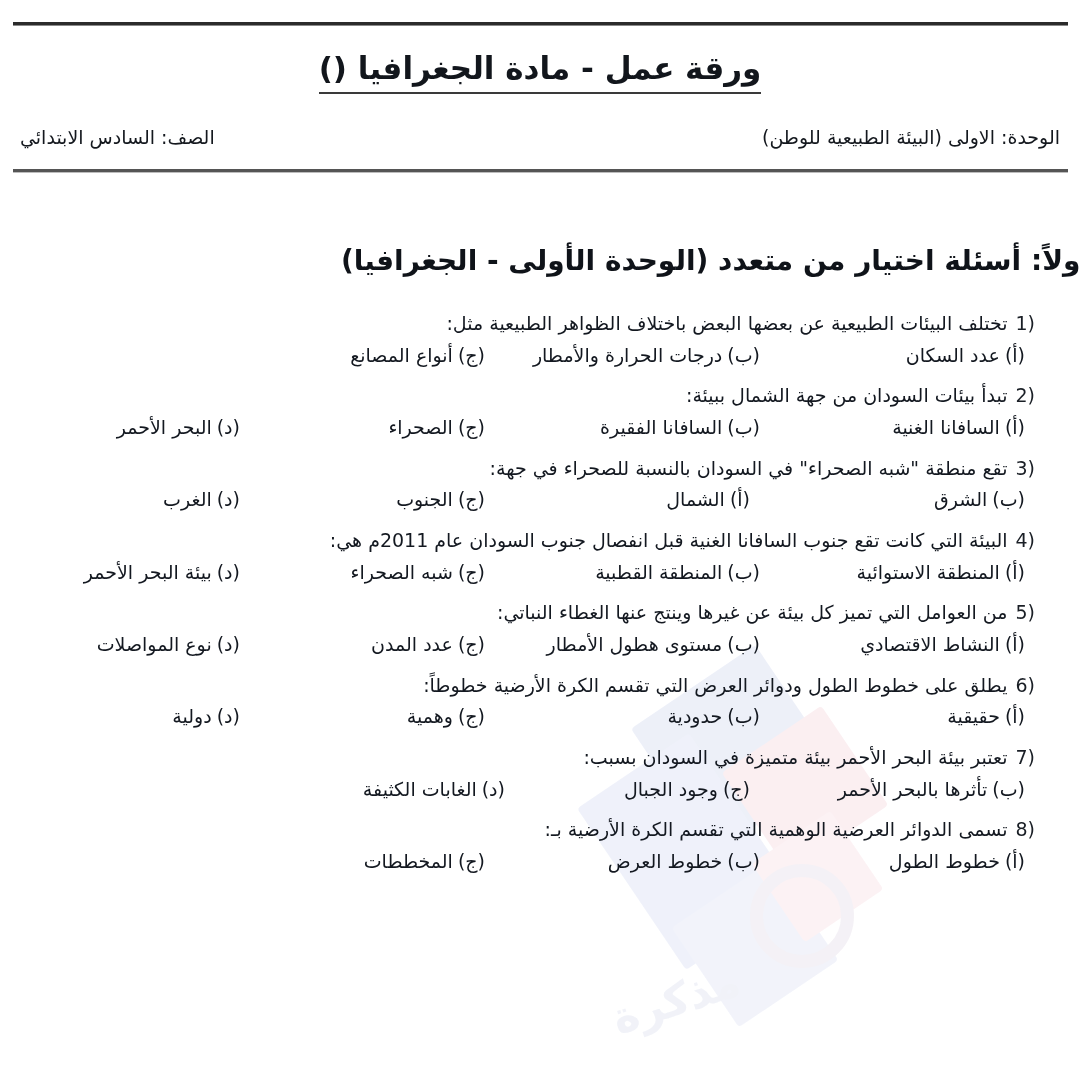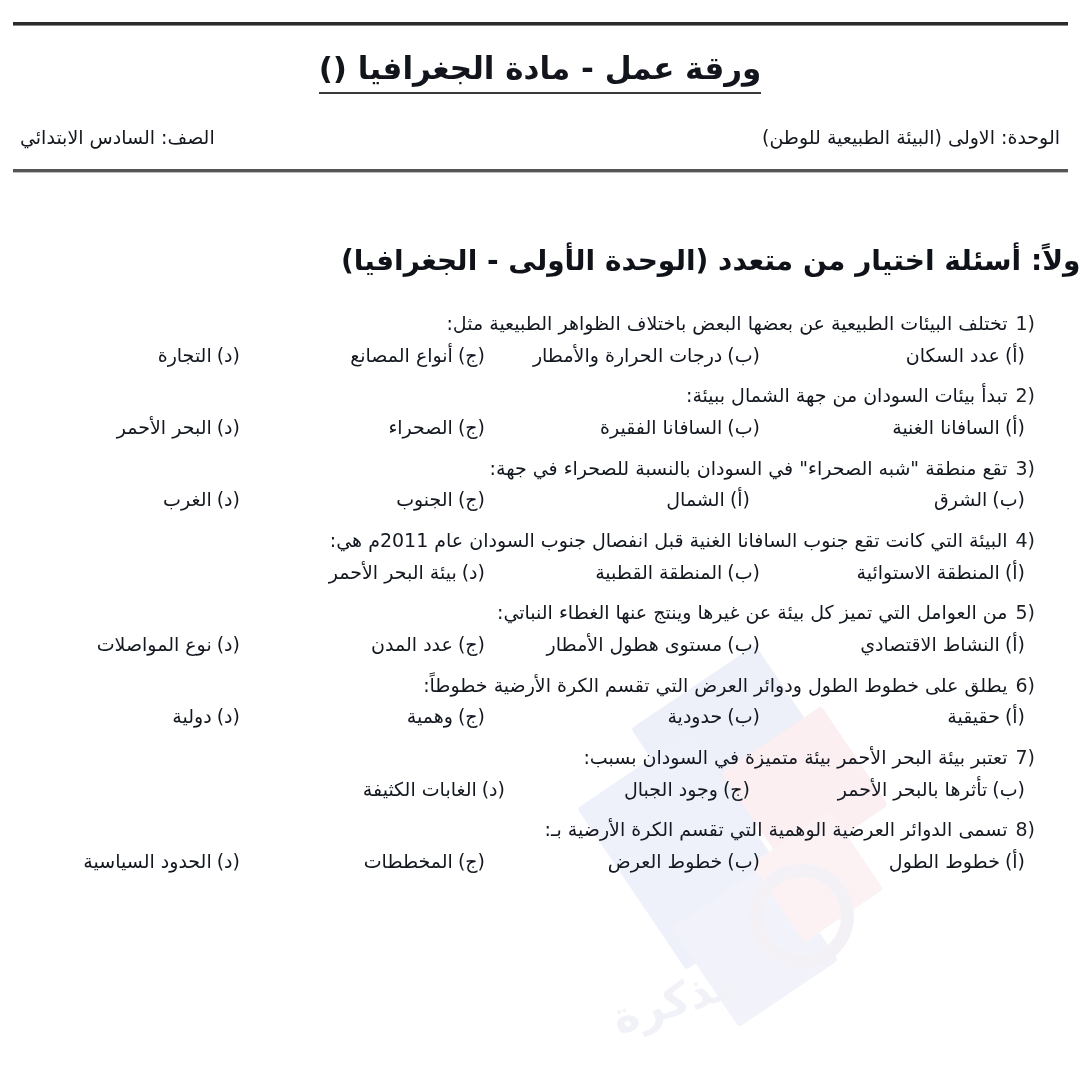--- a/index.html
+++ b/index.html
@@ -269,21 +269,20 @@
   <div class="questions">
       <div class="question-block">
         <div class="q-stem-row">
           <span class="q-num">1)</span>
           <span class="q-stem">تختلف البيئات الطبيعية عن بعضها البعض باختلاف الظواهر الطبيعية مثل:</span>
         </div>
         <div class="q-options">
           <div class="opt opt-a"><span class="opt-label">(أ)</span><span>عدد السكان</span></div>
           <div class="opt opt-b"><span class="opt-label">(ب)</span><span>درجات الحرارة والأمطار</span></div>
           <div class="opt opt-c"><span class="opt-label">(ج)</span><span>أنواع المصانع</span></div>
-          <div class="opt opt-d"><span class="opt-label">(د)</span><span>التجارة</span></div>
         </div>
       </div>
       <div class="question-block">
         <div class="q-stem-row">
           <span class="q-num">2)</span>
           <span class="q-stem">تبدأ بيئات السودان من جهة الشمال ببيئة:</span>
         </div>
         <div class="q-options">
           <div class="opt opt-a"><span class="opt-label">(أ)</span><span>السافانا الغنية</span></div>
           <div class="opt opt-b"><span class="opt-label">(ب)</span><span>السافانا الفقيرة</span></div>
@@ -304,20 +303,21 @@
         </div>
       </div>
       <div class="question-block">
         <div class="q-stem-row">
           <span class="q-num">4)</span>
           <span class="q-stem">البيئة التي كانت تقع جنوب السافانا الغنية قبل انفصال جنوب السودان عام 2011م هي:</span>
         </div>
         <div class="q-options">
           <div class="opt opt-a"><span class="opt-label">(أ)</span><span>المنطقة الاستوائية</span></div>
           <div class="opt opt-b"><span class="opt-label">(ب)</span><span>المنطقة القطبية</span></div>
+          <div class="opt opt-c"><span class="opt-label">(ج)</span><span>شبه الصحراء</span></div>
           <div class="opt opt-d"><span class="opt-label">(د)</span><span>بيئة البحر الأحمر</span></div>
         </div>
       </div>
       <div class="question-block">
         <div class="q-stem-row">
           <span class="q-num">5)</span>
           <span class="q-stem">من العوامل التي تميز كل بيئة عن غيرها وينتج عنها الغطاء النباتي:</span>
         </div>
         <div class="q-options">
           <div class="opt opt-a"><span class="opt-label">(أ)</span><span>النشاط الاقتصادي</span></div>
@@ -351,18 +351,17 @@
       </div>
       <div class="question-block">
         <div class="q-stem-row">
           <span class="q-num">8)</span>
           <span class="q-stem">تسمى الدوائر العرضية الوهمية التي تقسم الكرة الأرضية بـ:</span>
         </div>
         <div class="q-options">
           <div class="opt opt-a"><span class="opt-label">(أ)</span><span>خطوط الطول</span></div>
           <div class="opt opt-b"><span class="opt-label">(ب)</span><span>خطوط العرض</span></div>
           <div class="opt opt-c"><span class="opt-label">(ج)</span><span>المخططات</span></div>
-          <div class="opt opt-d"><span class="opt-label">(د)</span><span>الحدود السياسية</span></div>
         </div>
       </div>
     </div>
 
 </div>
 
 </body></html>

